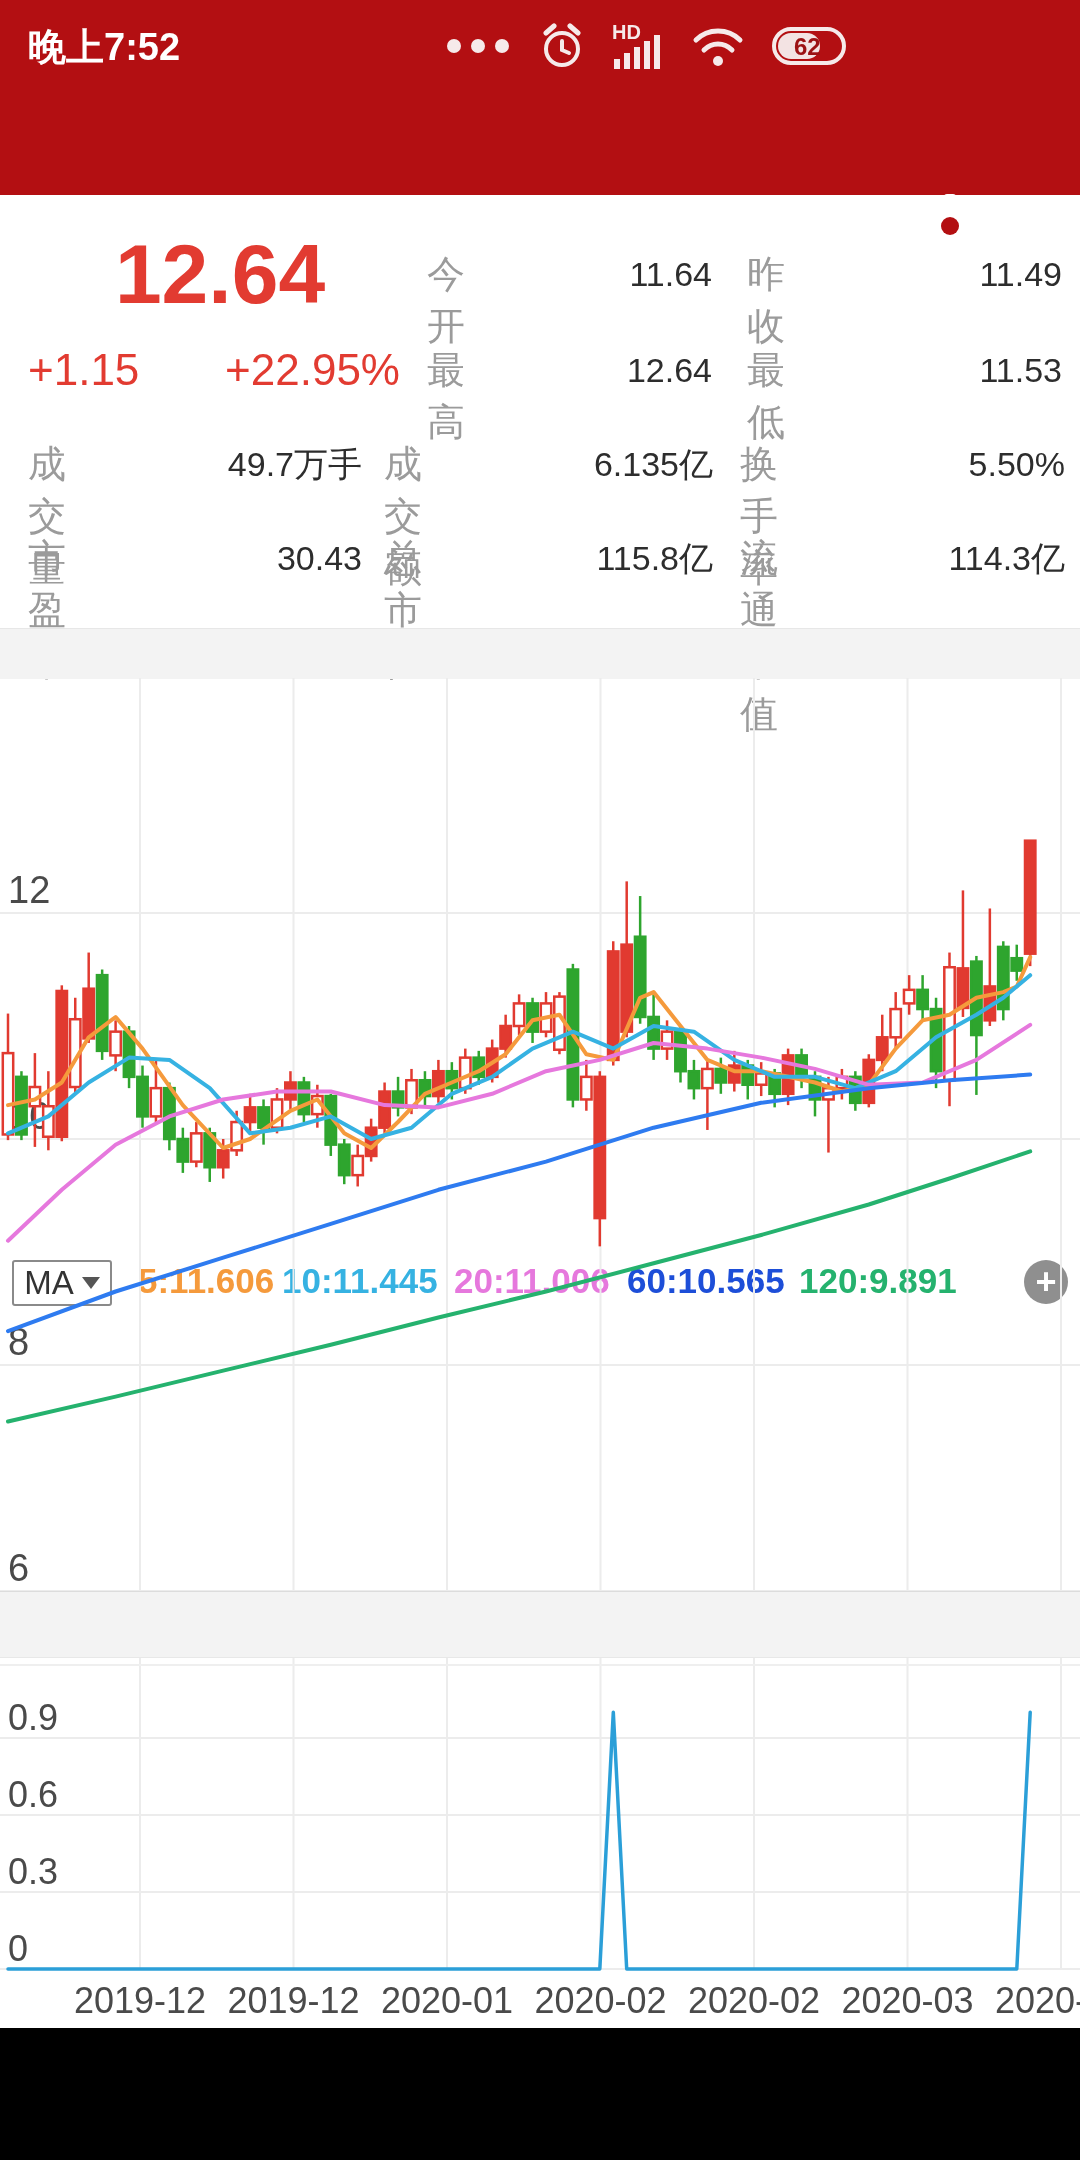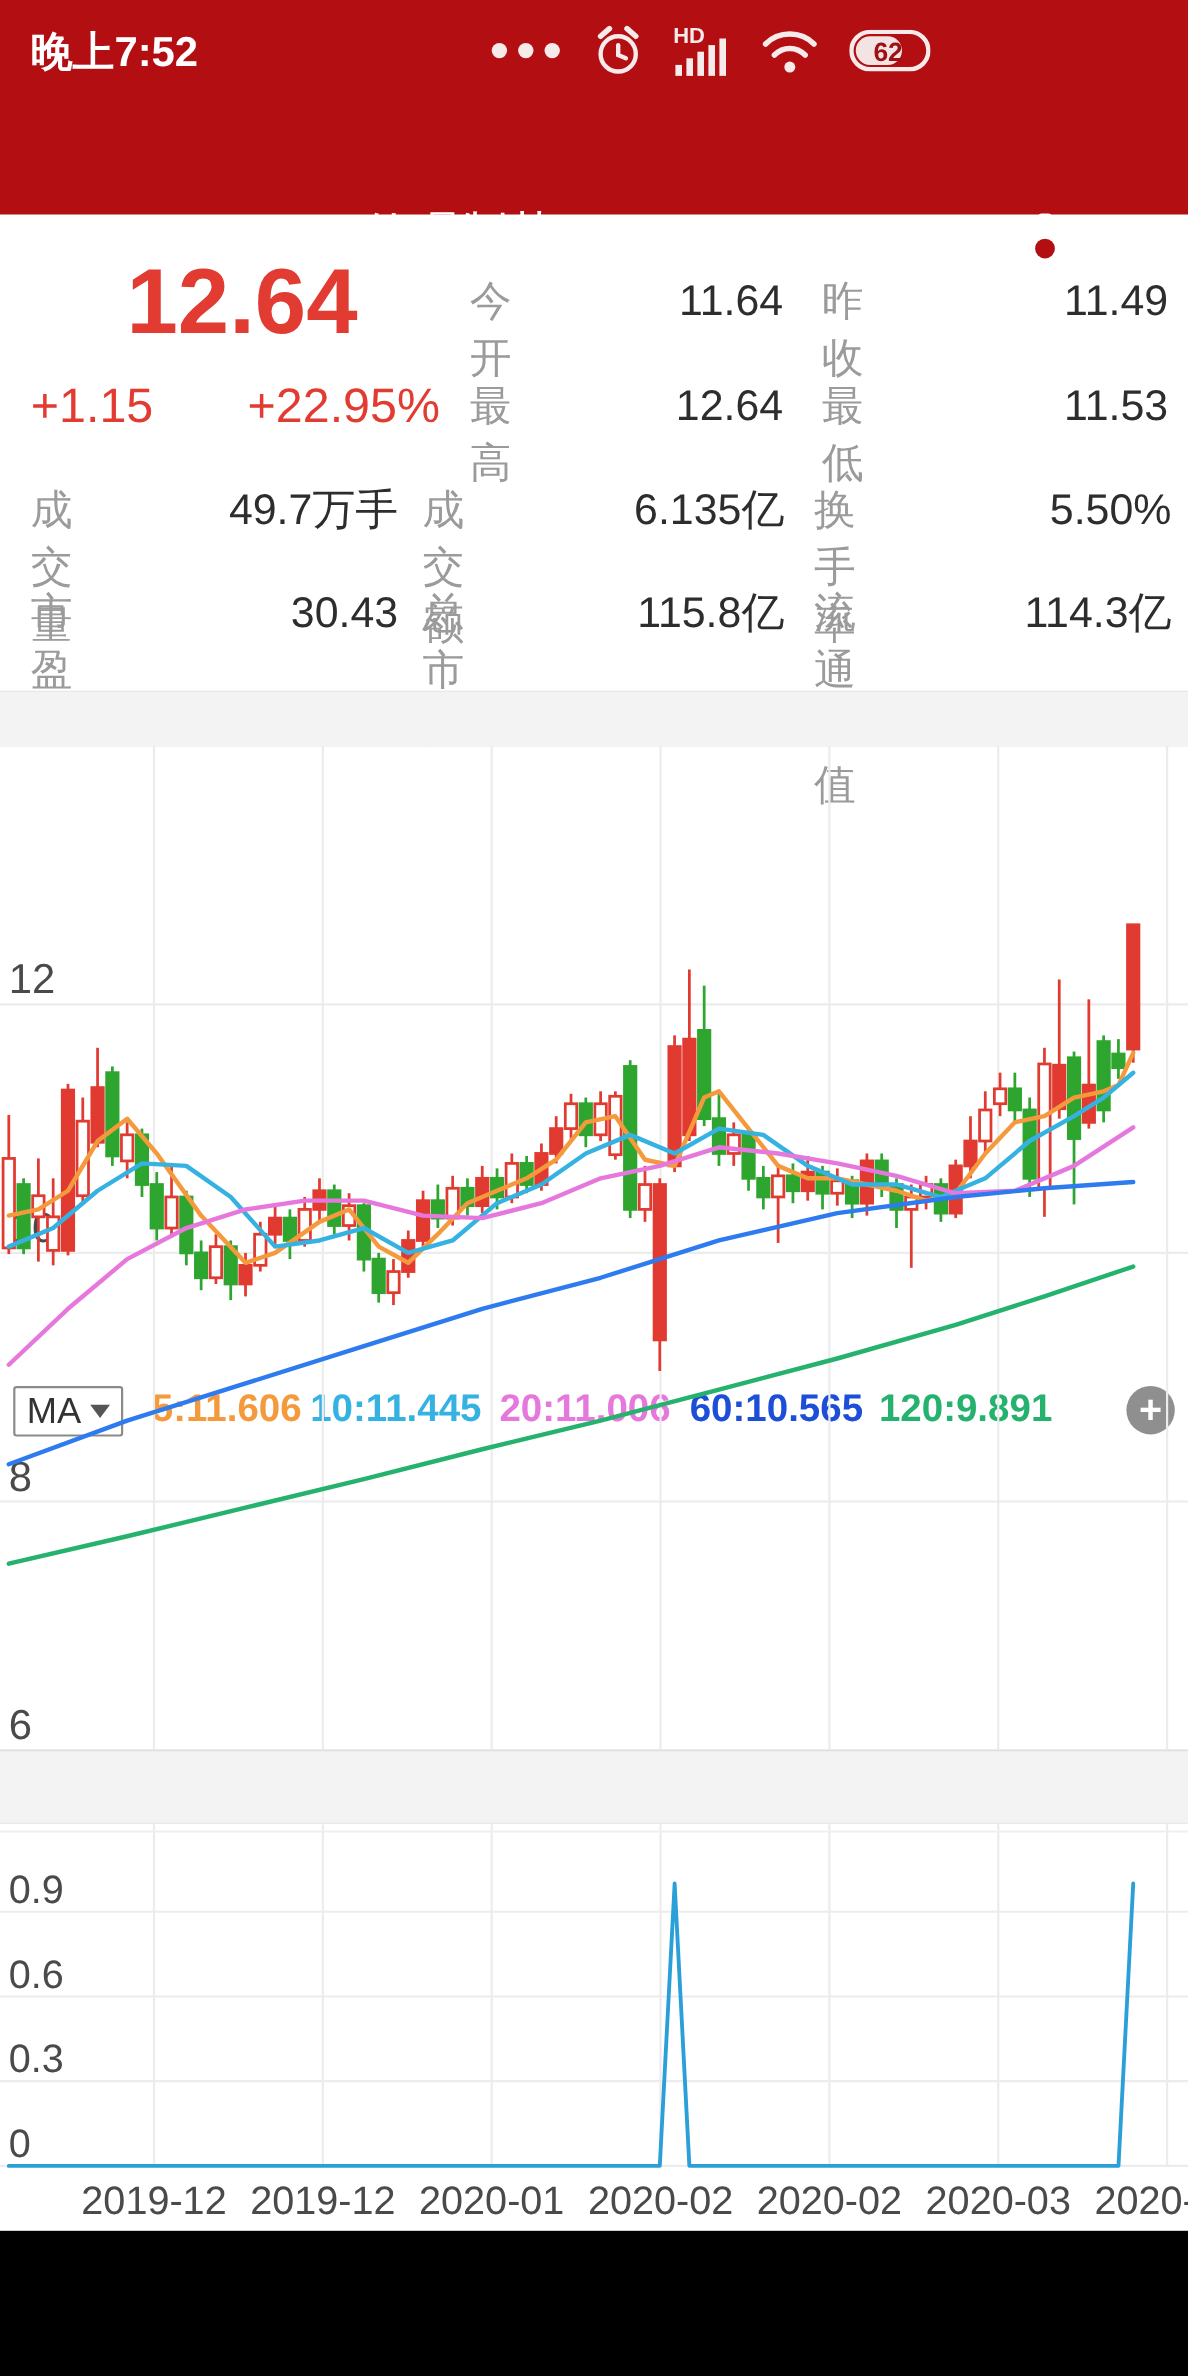--- a/index.html
+++ b/index.html
@@ -20,21 +20,21 @@
   .tri-l{left:296px;top:118px;border-right:20px solid #fff;}
   .tri-r{left:786px;top:118px;border-left:20px solid #fff;}
   .title{left:240px;top:96px;width:600px;text-align:center;font-size:44px;color:#fff;}
   .subtitle{left:240px;top:150px;width:600px;text-align:center;font-size:31px;color:#eeb0b0;}
   .gearbtn{left:916px;top:104px;width:68px;height:68px;}
   .plusbtn{left:1008px;top:106px;width:60px;height:64px;}
   
   .price-big{left:80px;top:226px;width:280px;text-align:center;font-size:84px;font-weight:bold;color:#e23b31;}
   .qrow{height:52px;line-height:52px;}
   .ql{position:absolute;font-size:38px;color:#9b9b9b;}
-  .qv{position:absolute;font-size:39px;color:#2d2d2d;text-align:right;}
+  .qv{position:absolute;font-size:34px;color:#2d2d2d;text-align:right;}
   .qred{color:#e23b31;font-size:44px;}
   
   .mabar{left:0;top:628px;width:1080px;height:50px;background:#f3f3f3;border-top:1px solid #e7e7e7;}
   .maselect{left:12px;top:631px;width:96px;height:42px;border:2px solid #8a8a8a;border-radius:3px;
     background:#fff;display:flex;align-items:center;justify-content:center;gap:8px;font-size:33px;color:#333;}
   .caret{width:0;height:0;border-left:9px solid transparent;border-right:9px solid transparent;border-top:12px solid #555;}
   .mait{position:absolute;top:632px;font-size:35px;font-weight:bold;}
   .circlebtn{border-radius:50%;background:#8f8f8f;color:#fff;display:flex;align-items:center;justify-content:center;}
   .plus-circle{left:1024px;top:631px;width:44px;height:44px;font-size:36px;font-weight:bold;}
   
@@ -82,21 +82,20 @@
         <text x="22" y="28" font-size="24" font-weight="bold" fill="#9c1113" font-family="Liberation Sans,sans-serif">62</text>
       </svg>
     </div>
   </div>
 
   <div class="abs header">
     <svg class="abs backbtn" viewBox="0 0 70 90">
       <path d="M46 12 L18 45 L46 78" fill="none" stroke="#fff" stroke-width="8" stroke-linecap="round" stroke-linejoin="round"></path>
     </svg>
     <div class="abs tri tri-l"></div>
-    <div class="abs title">仙琚制药(002332.SZ)</div>
     <div class="abs tri tri-r"></div>
     <svg class="abs gearbtn" viewBox="0 0 68 68">
       <g fill="#fff">
         <circle cx="34" cy="34" r="18"></circle>
         <g>
           <rect x="28" y="2" width="12" height="14" rx="3"></rect>
           <rect x="28" y="52" width="12" height="14" rx="3"></rect>
           <rect x="2" y="28" width="14" height="12" rx="3"></rect>
           <rect x="52" y="28" width="14" height="12" rx="3"></rect>
           <rect x="8" y="8" width="13" height="13" rx="3" transform="rotate(45 14.5 14.5)"></rect>

